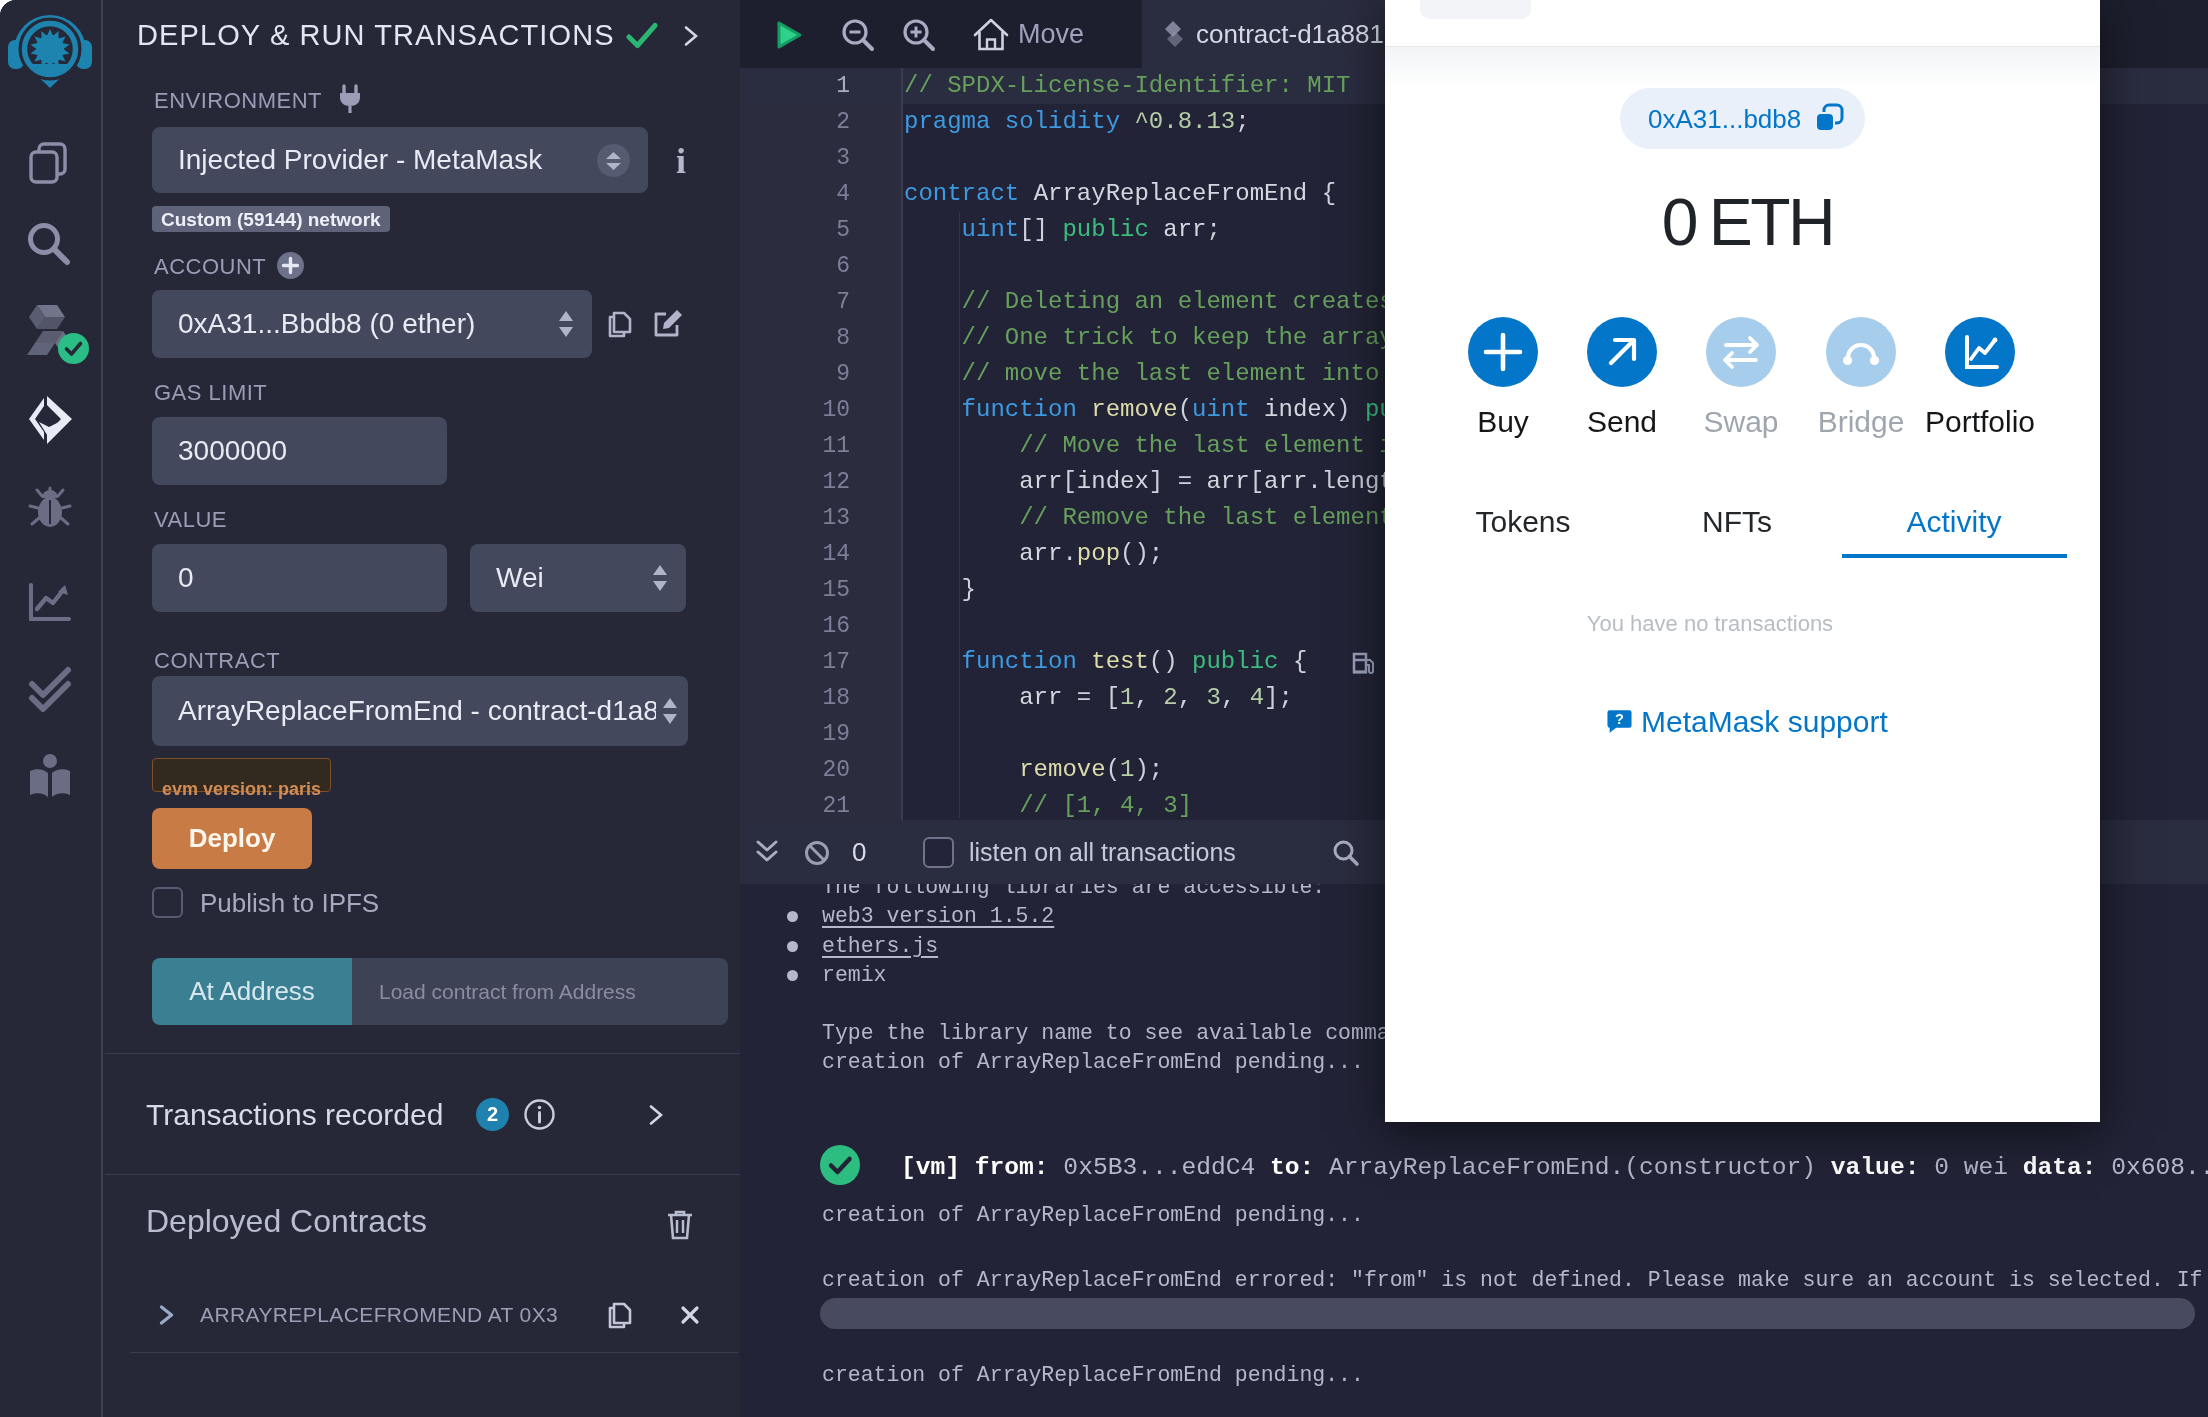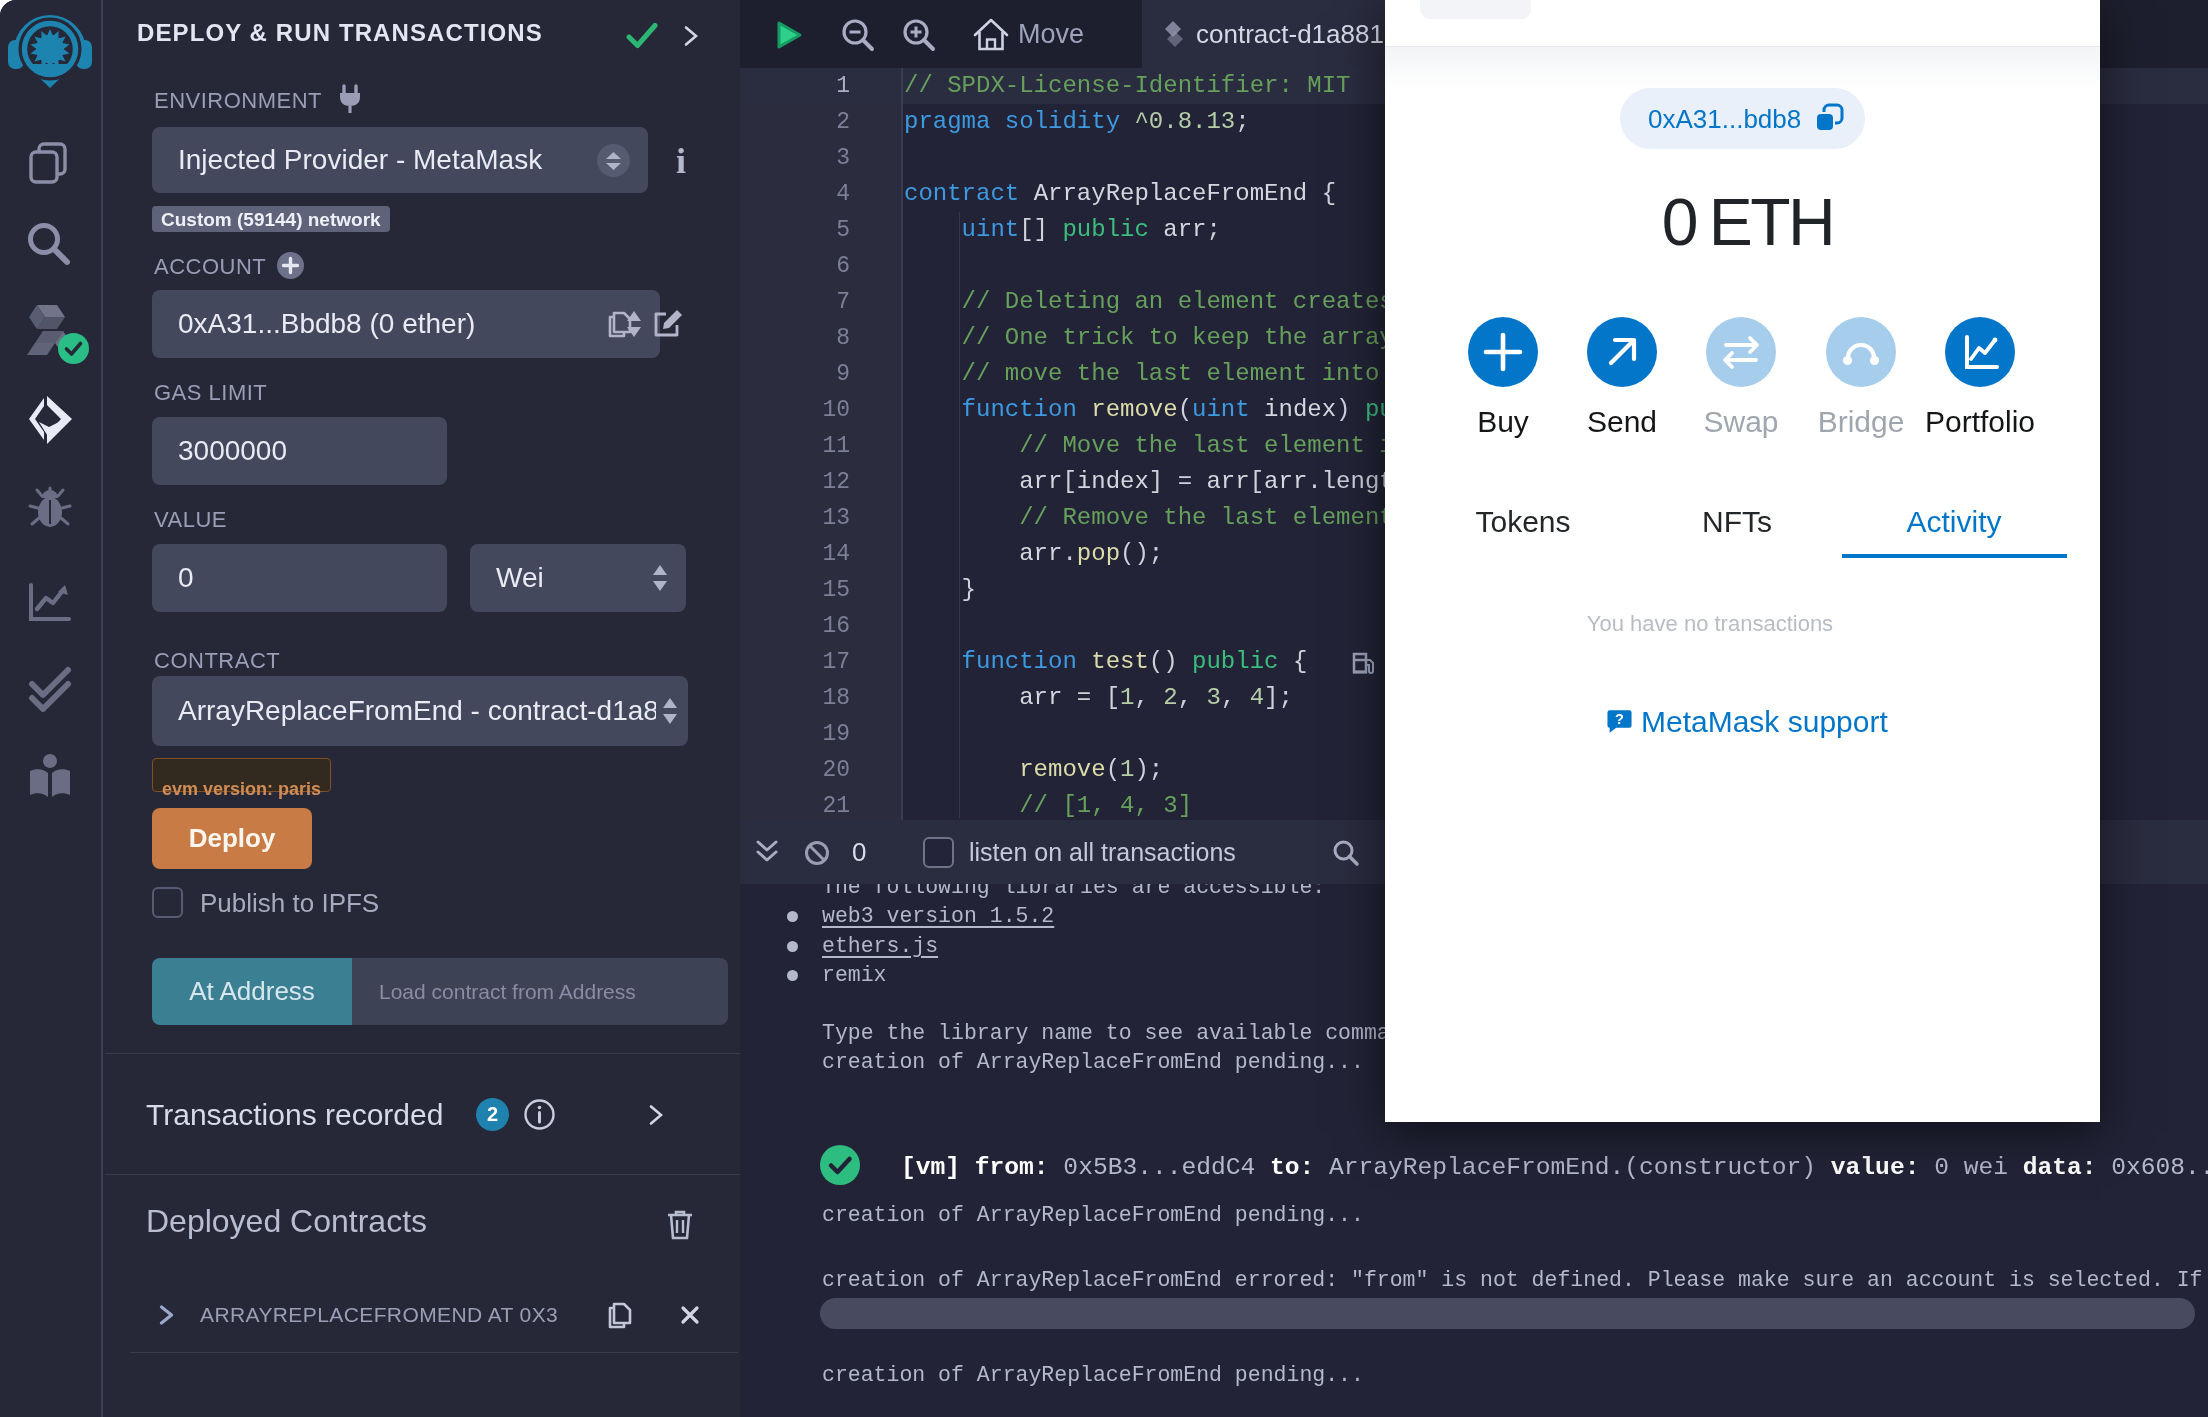--- a/index.html
+++ b/index.html
@@ -215,21 +215,21 @@
       <path d="M6 34 L17 45 L42 20" fill="none" stroke="#6a6d84" stroke-width="6" stroke-linecap="round" stroke-linejoin="round"></path>
     </svg>
     <svg class="abs" style="left:28px;top:753px;" width="44" height="48" viewBox="0 0 44 48">
       <circle cx="22" cy="8" r="7" fill="#6a6d84"></circle>
       <path d="M2 18 C8 15 16 16 20 20 L20 44 C16 40 8 39 2 42 Z" fill="#6a6d84"></path>
       <path d="M42 18 C36 15 28 16 24 20 L24 44 C28 40 36 39 42 42 Z" fill="#6a6d84"></path>
     </svg>
   </div>
   <div id="vdiv"></div>
   <div id="panel">
-    <div class="abs" style="left:34px;top:19px;font-size:24px;font-weight:700;color:#e3e5f1;letter-spacing:1.1px;">DEPLOY &amp; RUN TRANSACTIONS</div>
+    <div class="abs" style="left:34px;top:19px;font-size:29px;font-weight:400;color:#e3e5f1;letter-spacing:1.1px;">DEPLOY &amp; RUN TRANSACTIONS</div>
     <svg class="abs" style="left:523px;top:22px;" width="32" height="28" viewBox="0 0 32 28">
           <path d="M3 15 L11.5 23.5 L29 3.5" fill="none" stroke="#2bb673" stroke-width="5" stroke-linecap="round" stroke-linejoin="round"></path>
         </svg>
     <svg class="abs" style="left:579px;top:25px;" width="18" height="22" viewBox="0 0 18 22">
           <path d="M4 2.5 L14 11 L4 19.5" fill="none" stroke="#d3d5e3" stroke-width="2.6" stroke-linecap="round"></path>
         </svg>
     <div class="lbl" style="left:51px;top:88px;">ENVIRONMENT</div>
     <svg class="abs" style="left:233px;top:84px;" width="28" height="30" viewBox="0 0 28 30">
           <path d="M8 2 V9 M20 2 V9" stroke="#9a9db5" stroke-width="3.4" stroke-linecap="round"></path>
           <path d="M4 9 H24 V13 C24 19 20 22 14 22 C8 22 4 19 4 13 Z" fill="#9a9db5"></path>
@@ -243,21 +243,21 @@
             <polygon points="8.5,18 16,11 1,11" fill="#b0b4c9"></polygon>
           </svg>
     </div>
     <div class="abs" style="left:573px;top:140px;font-family:'Liberation Serif',serif;font-weight:bold;font-size:36px;color:#b4b8cc;">i</div>
     <div class="abs" style="left:49px;top:206px;height:26px;line-height:27px;padding:0 9px;background:#5f637a;border-radius:4px;font-size:19px;font-weight:bold;color:#eef0f8;">Custom (59144) network</div>
     <div class="lbl" style="left:51px;top:254px;">ACCOUNT</div>
     <svg class="abs" style="left:174px;top:252px;" width="27" height="27" viewBox="0 0 27 27">
           <circle cx="13.5" cy="13.5" r="13.5" fill="#6d7189"></circle>
           <path d="M13.5 6.5 V20.5 M6.5 13.5 H20.5" stroke="#e7e9f2" stroke-width="3.4" stroke-linecap="round"></path>
         </svg>
-    <div class="inp" style="left:49px;top:290px;width:508px;height:68px;">
+    <div class="inp" style="left:49px;top:290px;width:440px;height:68px;">
           <span class="txt">0xA31...Bbdb8 (0 ether)</span>
       <svg class="carets" height="26" viewBox="0 0 16 26">
             <polygon points="8,0 15,10 1,10" fill="#b0b4c9"></polygon>
             <polygon points="8,26 15,16 1,16" fill="#b0b4c9"></polygon>
           </svg>
     </div>
     <svg class="abs" style="left:501px;top:308px;" width="30" height="30" viewBox="0 0 30 30">
           <path d="M10 5 H20 L26 11 V24 H10 Z" fill="none" stroke="#b2b5c9" stroke-width="2.6" stroke-linejoin="round"></path>
           <path d="M10 9 H6 V28 H20 V24" fill="none" stroke="#b2b5c9" stroke-width="2.6" stroke-linejoin="round"></path>
         </svg>

